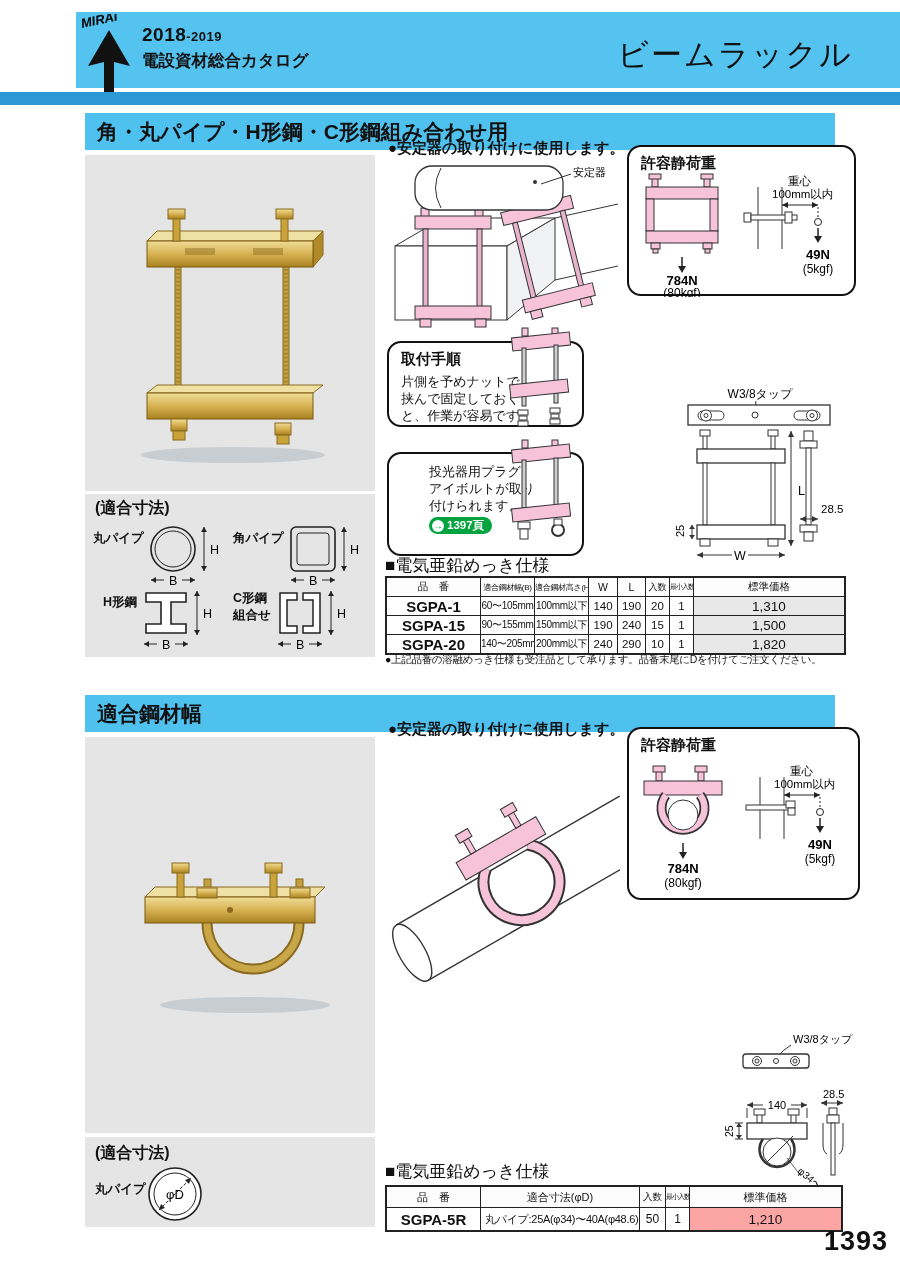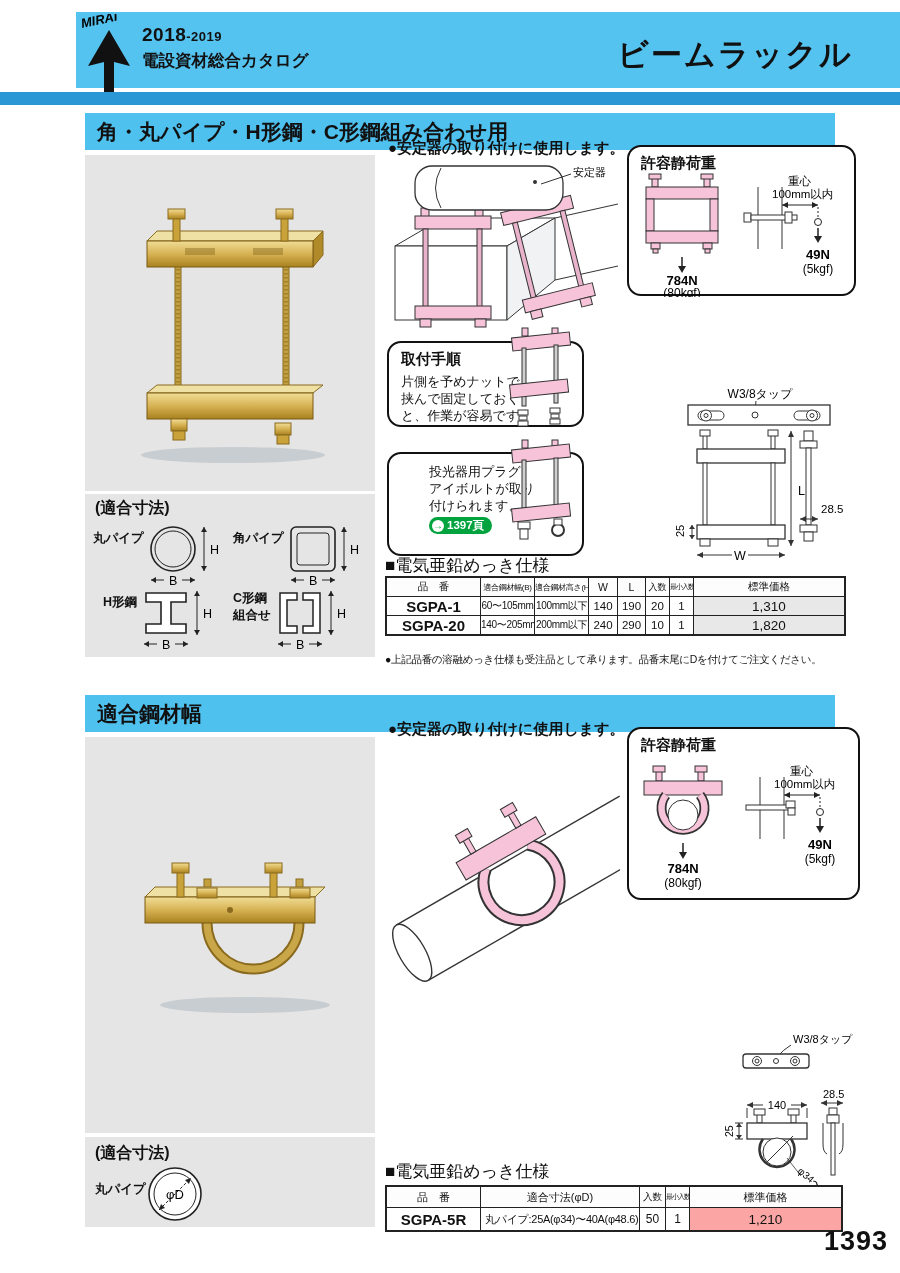--- a/index.html
+++ b/index.html
@@ -6,21 +6,21 @@
   .page{position:relative;width:900px;height:1273px;background:#fff;overflow:hidden;
         font-family:"Liberation Sans","DejaVu Sans",sans-serif;color:#111;}
   .abs{position:absolute;}
 
   
   .header-band{left:76px;top:12px;width:824px;height:76px;background:#55c3f0;}
   .logo-box{left:80px;top:14px;width:58px;height:86px;}
   .year-line{left:142px;top:24px;font-weight:bold;font-size:19px;letter-spacing:0.5px;}
   .year-sub{font-size:13px;}
   .catalog-line{left:142px;top:50px;font-weight:bold;font-size:16.5px;}
-  .main-title{left:600px;top:34px;width:270px;font-weight:bold;font-size:31px;letter-spacing:2px;text-align:center;}
+  .main-title{left:600px;top:34px;width:270px;font-weight:normal;font-size:31px;letter-spacing:2px;text-align:center;}
   .divider-bar{left:0;top:92px;width:900px;height:13px;background:#2b98d5;}
 
   
   .sec-banner{left:85px;width:750px;height:37px;background:#4fc1ef;
               font-weight:bold;font-size:21px;line-height:37px;padding-left:12px;box-sizing:border-box;}
   .s1-banner{top:113px;}
   .s2-banner{top:695px;}
 
   
   .gray{background:#e5e5e5;}
@@ -429,20 +429,30 @@
           <td>SGPA-1</td>
           <td>60〜105mm</td>
           <td>100mm以下</td>
           <td>140</td>
           <td>190</td>
           <td>20</td>
           <td>1</td>
           <td>1,310</td>
         </tr>
         <tr>
+          <td>SGPA-15</td>
+          <td>90〜155mm</td>
+          <td>150mm以下</td>
+          <td>190</td>
+          <td>240</td>
+          <td>15</td>
+          <td>1</td>
+          <td>1,500</td>
+        </tr>
+        <tr>
           <td>SGPA-20</td>
           <td>140〜205mm</td>
           <td>200mm以下</td>
           <td>240</td>
           <td>290</td>
           <td>10</td>
           <td>1</td>
           <td>1,820</td>
         </tr>
       </tbody>

